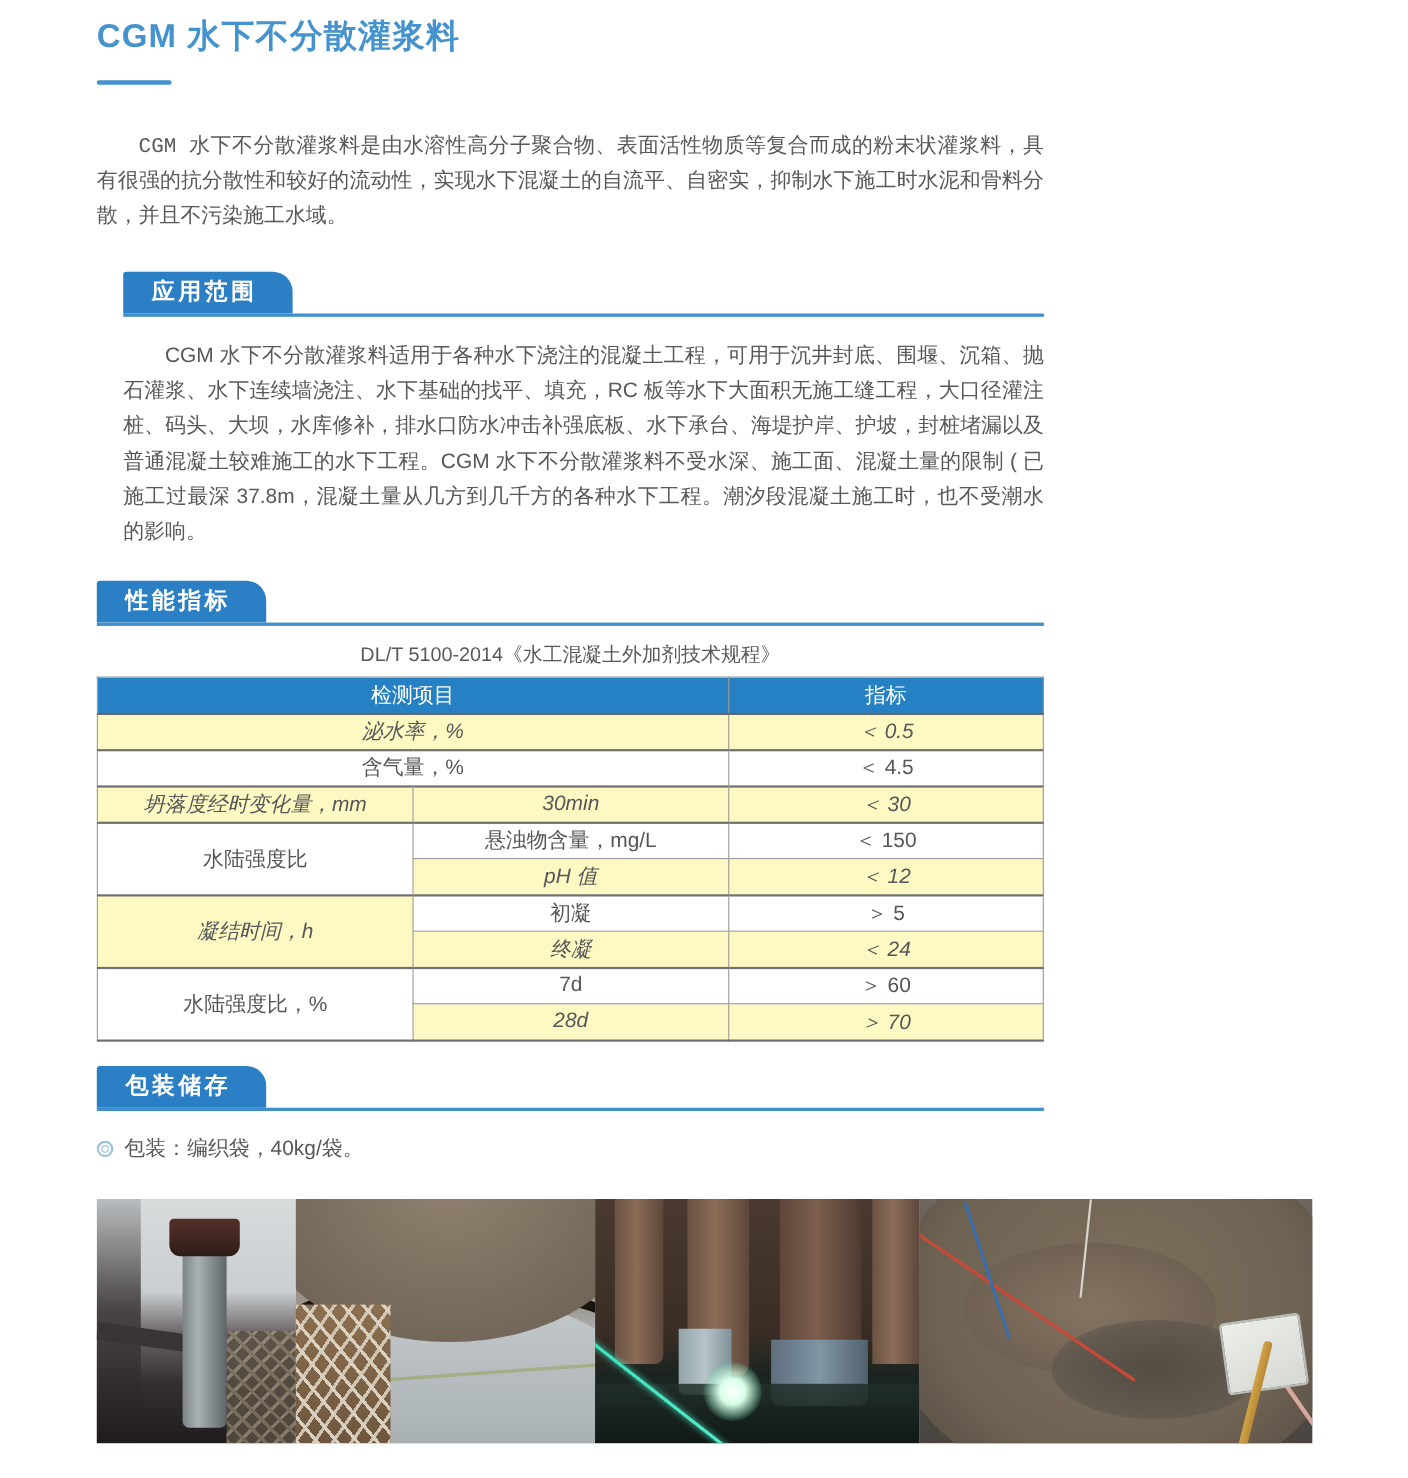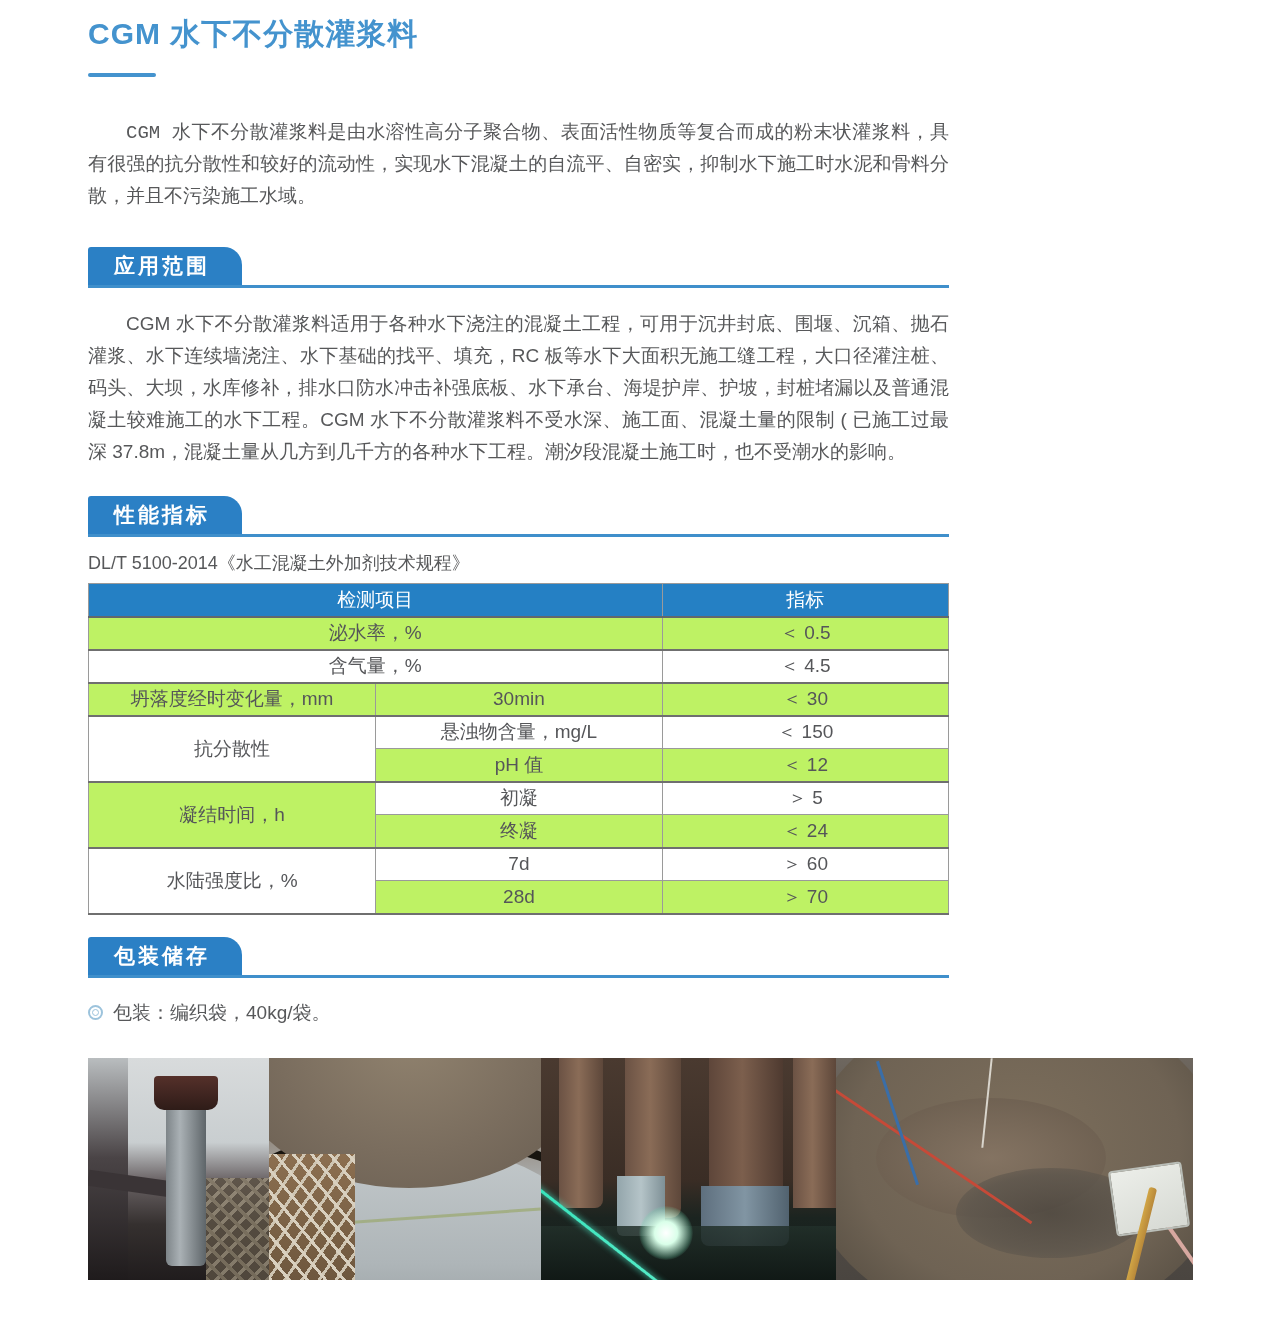--- a/index.html
+++ b/index.html
@@ -50,28 +50,28 @@
     color: #ffffff;
     font-size: 21px;
     font-weight: bold;
     letter-spacing: 3px;
     line-height: 38px;
     height: 38px;
     padding: 0 32px 0 26px;
     border-radius: 3px 18px 0 0;
     vertical-align: bottom;
   }
-  .sec-application { margin-top: 34px; }
+  .sec-application { margin-top: 34px; margin-left: 24px; }
   .sec-application .para { margin-top: 20px; }
   .sec-performance { margin-top: 28px; }
   .sec-packaging { margin-top: 22px; }
   
   .std-caption {
     margin-top: 14px;
-    text-align: left;
+    text-align: center;
     font-size: 18px;
     color: #57585A;
   }
   table.perf {
     margin-top: 8px;
     width: 100%;
     border-collapse: collapse;
     table-layout: fixed;
     border: 1px solid #7c7c7c;
   }
@@ -87,21 +87,21 @@
   table.perf thead th {
     background: #2580C4;
     color: #ffffff;
     font-weight: normal;
     height: 33px;
     border-bottom: 2px solid #62686d;
     margin-top: 36px;
   }
   table.perf tr.thick td { border-top: 2px solid #6F6F6F; }
   table.perf { border-bottom: 2px solid #6F6F6F; }
-  .bg-gray { background: #bef264; }
+  .bg-gray { background: #fef9c3; font-style: italic; }
   .bg-white { background: #ffffff; }
   
   .bullet-list { margin-top: 20px; }
   .bullet-item {
     display: flex;
     align-items: center;
     font-size: 19px;
     line-height: 30px;
     color: #57585A;
     margin-top: 4px;
@@ -222,21 +222,21 @@
         <tr class="thick">
           <td colspan="2" class="bg-white">含气量，%</td>
           <td class="bg-white">＜ 4.5</td>
         </tr>
         <tr class="thick">
           <td class="bg-gray">坍落度经时变化量，mm</td>
           <td class="bg-gray">30min</td>
           <td class="bg-gray">＜ 30</td>
         </tr>
         <tr class="thick">
-          <td rowspan="2" class="bg-white">抗分散性</td>
+          <td rowspan="2" class="bg-white">水陆强度比</td>
           <td class="bg-white">悬浊物含量，mg/L</td>
           <td class="bg-white">＜ 150</td>
         </tr>
         <tr>
           <td class="bg-gray">pH 值</td>
           <td class="bg-gray">＜ 12</td>
         </tr>
         <tr class="thick">
           <td rowspan="2" class="bg-gray">凝结时间，h</td>
           <td class="bg-white">初凝</td>

